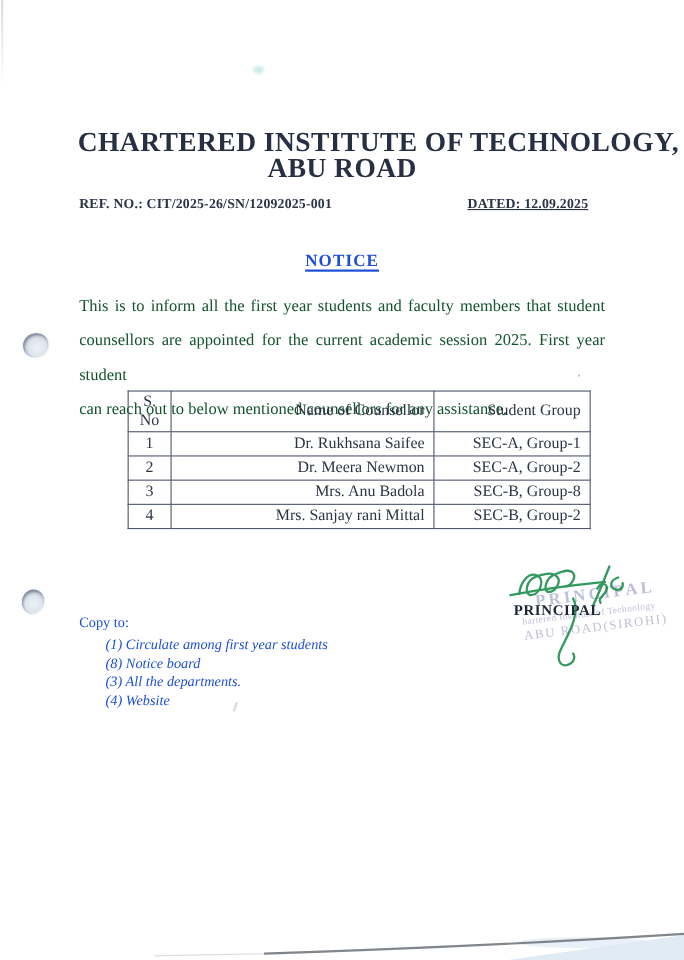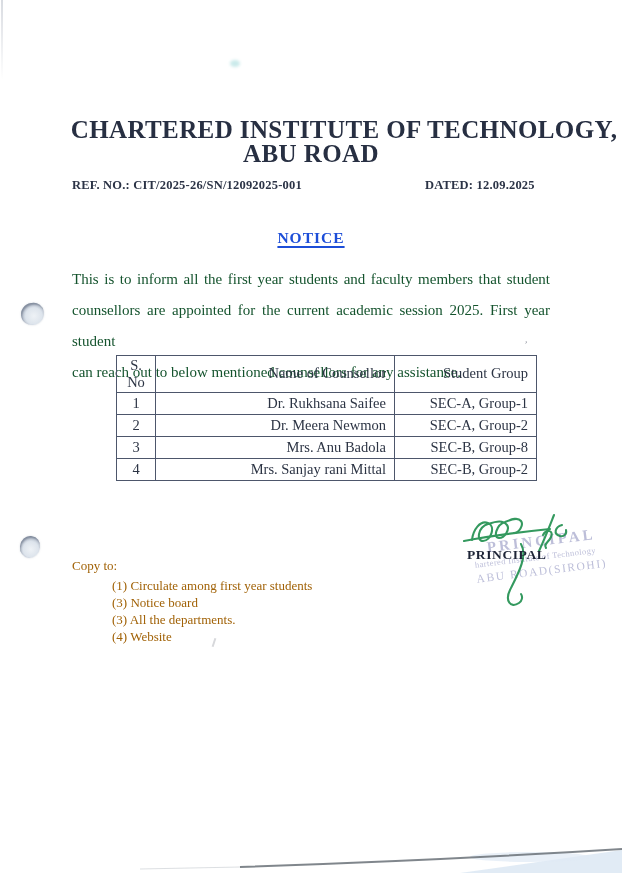--- a/index.html
+++ b/index.html
@@ -31,21 +31,21 @@
   .hole-punch.hp2{left:20px;top:536px;width:20px;height:22px;transform:rotate(6deg);}
   .tiny-mark-1{position:absolute;left:524px;top:339px;color:#5a6070;font-size:10px;opacity:.7;transform:rotate(12deg);}
   .tiny-mark-2{position:absolute;left:213px;top:638px;width:2px;height:9px;background:#8b8f99;opacity:.35;transform:rotate(18deg);}
   
   .title-line{position:absolute;left:0;width:100%;text-align:center;font-weight:bold;
     font-size:25px;letter-spacing:.4px;color:#272f42;}
   .title-1{top:116px;padding-left:33px;}
   .title-2{top:140px;}
   .ref-row{position:absolute;top:178px;left:0;width:100%;font-weight:bold;font-size:12.5px;color:#2b3346;}
   .ref-no{position:absolute;left:72px;top:0;letter-spacing:.2px;}
-  .dated{position:absolute;left:425px;top:0;letter-spacing:.2px;}
+  .dated{position:absolute;left:425px;top:0;letter-spacing:.2px;text-decoration:underline;}
   
   .notice-title{position:absolute;top:229px;left:0;width:100%;text-align:center;
     font-weight:bold;font-size:15.5px;letter-spacing:1px;
     text-decoration:underline;text-decoration-thickness:1.5px;text-underline-offset:3px;color:#1d4ed8;}
   
   .body-par{position:absolute;left:72px;top:264px;width:478px;font-size:15px;color:#14532d;}
   .body-line{line-height:31px;text-align:justify;}
   .body-line.justify-last{text-align-last:justify;}
   
   .counsellor-table{
@@ -63,23 +63,23 @@
   .sig-svg{position:absolute;left:450px;top:508px;}
   .principal-label{position:absolute;left:467px;top:547px;font-weight:bold;
     font-size:13.5px;letter-spacing:.6px;color:#1d2436;}
   .stamp{position:absolute;left:472px;top:541px;width:170px;
     transform:rotate(-7deg);transform-origin:left top;
     color:#b4b6d4;opacity:.88;line-height:1.15;}
   .stamp .s1{font-size:15px;letter-spacing:3px;margin-left:14px;font-weight:bold;}
   .stamp .s2{font-size:8.5px;letter-spacing:.4px;margin-top:3px;}
   .stamp .s3{font-size:11.5px;letter-spacing:1.6px;margin-top:2px;}
   
-  .copy-to{position:absolute;left:72px;top:558px;font-size:13px;color:#a16207;}
+  .copy-to{position:absolute;left:72px;top:558px;font-size:13px;color:#1d4ed8;}
   .copy-to-label{margin-bottom:3px;}
-  .copy-to-item{margin-left:40px;line-height:17px;}
+  .copy-to-item{margin-left:24px;line-height:17px;font-style:italic;}
   
   .bottom-edge-svg{position:absolute;left:0;bottom:0;}
 </style>
 </head>
 <body>
 
 <div class="page">
 
   <div class="left-edge-artifact"></div>
   <div class="teal-speck"></div>
@@ -149,21 +149,21 @@
       <path d="M112,17 c-7,2 -9,9 -2,11 c4,1 7,-2 6,-6"></path>
       <path d="M71,36 C78,48 68,66 60,82 C55,92 60,101 69,95 C72,93 73,89 71,86"></path>
     </g>
   </svg>
 
   <div class="principal-label">PRINCIPAL</div>
 
   <div class="copy-to">
     <div class="copy-to-label">Copy to:</div>
     <div class="copy-to-item">(1) Circulate among first year students</div>
-    <div class="copy-to-item">(3) Notice board</div>
+    <div class="copy-to-item">(8) Notice board</div>
     <div class="copy-to-item">(3) All the departments.</div>
     <div class="copy-to-item">(4) Website</div>
   </div>
 
   <svg class="bottom-edge-svg" width="622" height="30" viewBox="0 0 622 30">
     <polygon points="460,30 622,7 622,30" fill="#d9e6f2" opacity="0.8"></polygon>
     <ellipse cx="530" cy="14" rx="60" ry="5" fill="#dfeaf5" opacity="0.7"></ellipse>
     <path d="M240,24 C330,21 480,15 622,6" stroke="#6a7178" stroke-width="2" fill="none" opacity="0.85"></path>
     <path d="M240,24 L140,26" stroke="#9aa3ab" stroke-width="1" fill="none" opacity="0.35"></path>
   </svg>

